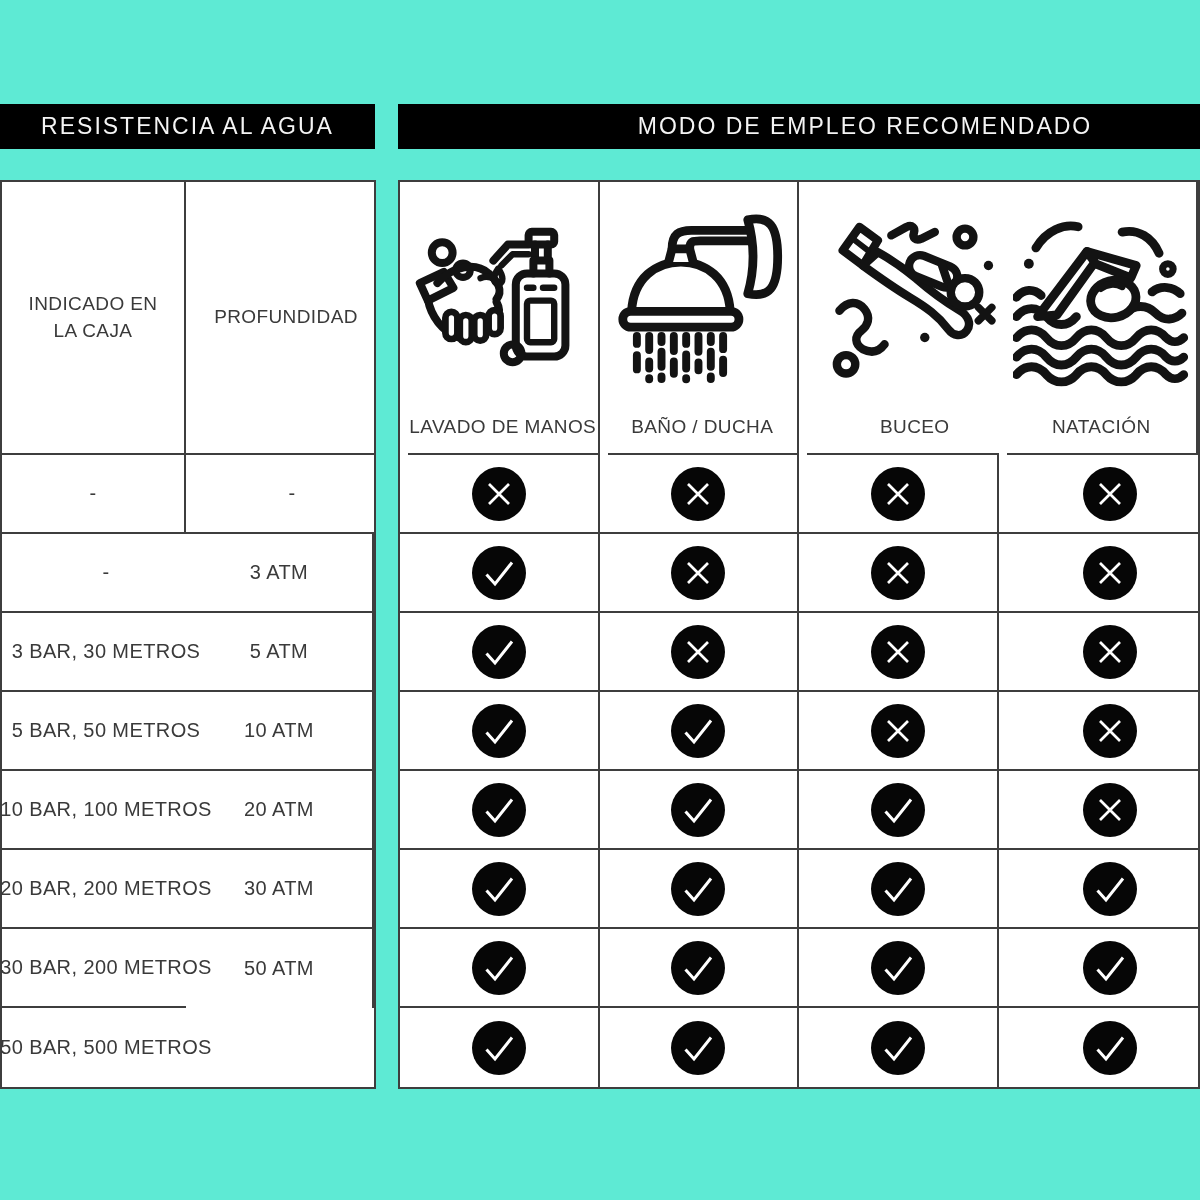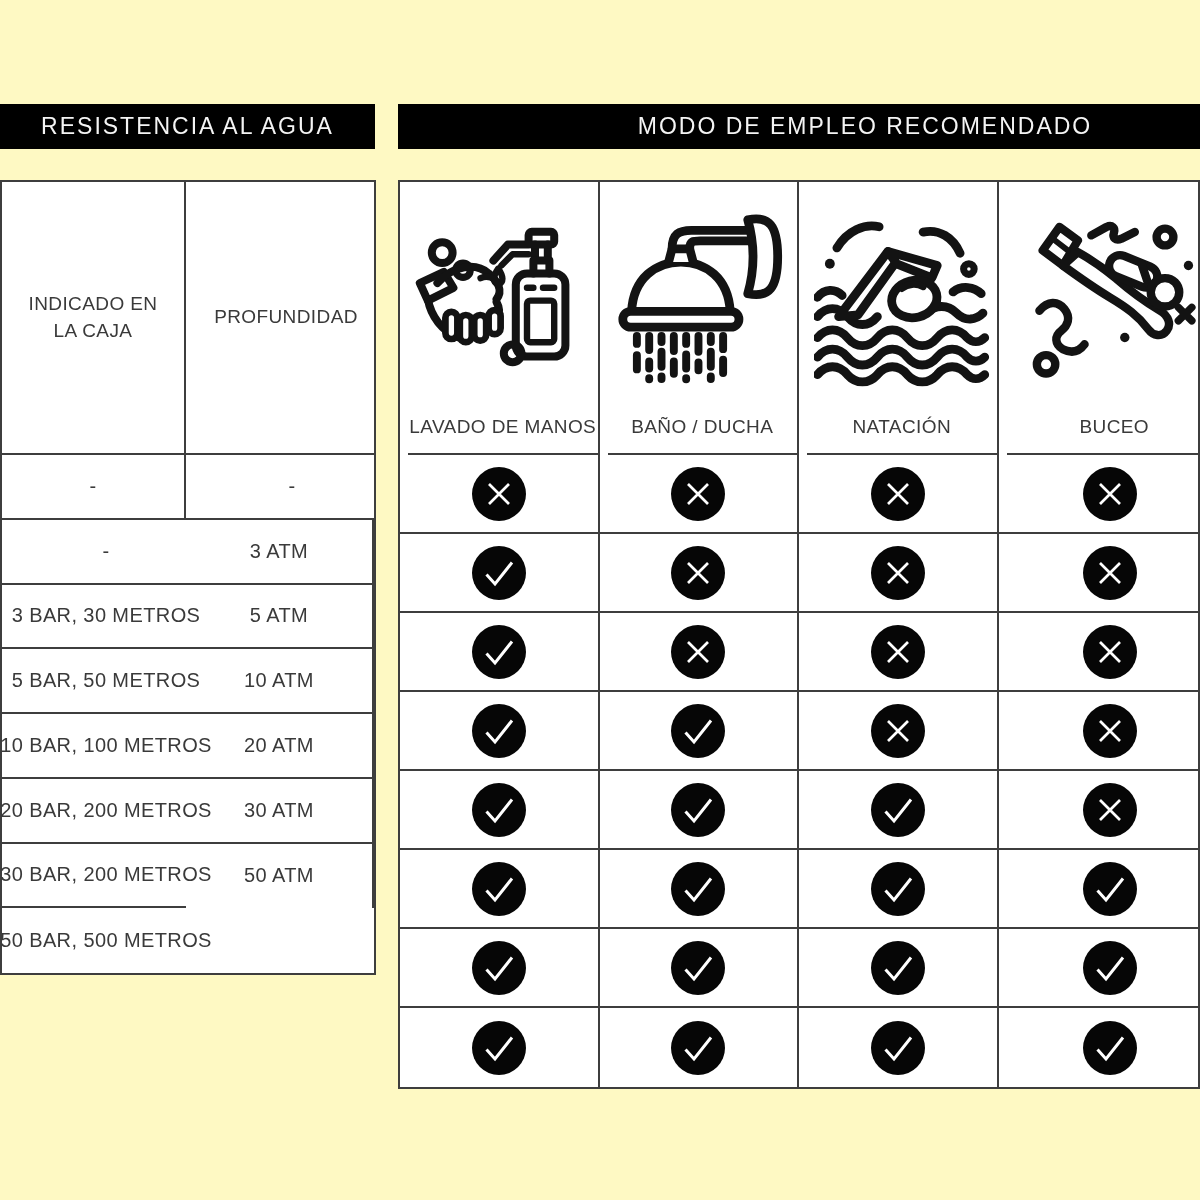--- a/index.html
+++ b/index.html
@@ -1,32 +1,32 @@
 <!DOCTYPE html>
 <html><head>
 <meta charset="utf-8">
 <style>
   html,body{margin:0;padding:0;background:#ffffff;}
   .canvas{
-    position:relative;width:1200px;height:1200px;background:#fef9c3;
+    position:relative;width:1200px;height:1200px;background:#5eead4;
     font-family:"Liberation Sans", sans-serif;overflow:hidden;
   }
   .titlebar{
     position:absolute;top:104px;height:45px;background:#000000;color:#f4f4f4;
     display:flex;align-items:center;justify-content:center;
     font-size:23px;letter-spacing:2px;font-weight:400;white-space:nowrap;
   }
   #bar-left{left:0;width:375px;}
   #bar-right{left:398px;width:934px;}
 
   .grid{
     position:absolute;top:180px;background:#ffffff;display:grid;
     border:2px solid #3e3e3e;box-sizing:border-box;
   }
-  #ltable{left:0;width:376px;height:795px;grid-template-columns:184px 1fr;grid-template-rows:273px repeat(8,1fr);}
+  #ltable{left:0;width:376px;height:909px;grid-template-columns:184px 1fr;grid-template-rows:273px repeat(8,1fr);}
   #rtable{left:398px;width:802px;height:909px;grid-template-columns:repeat(4,1fr);grid-template-rows:273px repeat(8,1fr);}
 
   .cell{
     border-right:2px solid #3e3e3e;border-bottom:2px solid #3e3e3e;
     display:flex;align-items:center;justify-content:center;text-align:center;
     color:#3a3a3a;box-sizing:border-box;min-width:0;min-height:0;
   }
   .cell.lastcol{border-right:none;padding-left:24px;}
   .cell.lastrow{border-bottom:none;}
 
@@ -161,20 +161,43 @@
               <path d="M48 71 v9 M48 86 v4.5"></path>
               <path d="M55 71 v3.5 M55 80 v8.5 M55 94 v1.5"></path>
               <path d="M62 71 v7.5 M62 84.5 v7.5"></path>
             </g>
           </g>
         </svg>
       </div>
       <span class="caption">BAÑO / DUCHA</span>
     </div>
 
+    <div class="cell rhead lastcol">
+      <div class="icon-box">
+        <svg viewBox="0 0 100 100">
+          <g stroke="#131313" stroke-width="5" fill="none" stroke-linecap="round" stroke-linejoin="round">
+            <path d="M36 12 L45 7 C48.5 5.5 50.5 7.5 49.5 10.5 C48.5 13.5 50.5 15.5 54 14 L62 10"></path>
+            <circle cx="80" cy="13" r="5"></circle>
+            <circle cx="94" cy="30" r="2.8" fill="#131313" stroke="none"></circle>
+            <path d="M88 55 l8 8 M96 55 l-8 8" stroke-width="4.5"></path>
+            <circle cx="56" cy="73" r="2.8" fill="#131313" stroke="none"></circle>
+            <circle cx="9" cy="89" r="5.5"></circle>
+            <path d="M5 57 C10 51 16 51 20 56 C24 61 22 66 18 69 C14 72 14 77 19 80 C25 83 29 81 32 77"></path>
+            <path d="M7 21 L17 7 L28 15 L19 30 Z" fill="#ffffff"></path>
+            <path d="M13 14 L22 21" stroke-width="3.5"></path>
+            <path d="M19 30 C30 38 37 43 47 49 C57 55 64 60 70 68 C73 72 78 73 81 69 C84 65 82 60 77 57 C67 51 59 45 51 38 C45 33 37 27 28 22 Z" fill="#ffffff"></path>
+            <rect x="46" y="27" width="30" height="13" rx="6.5" transform="rotate(22 61 33.5)" fill="#ffffff"></rect>
+            <path d="M66 29 L70 41"></path>
+            <circle cx="80" cy="46" r="8.5" fill="#ffffff"></circle>
+          </g>
+        </svg>
+      </div>
+      <span class="caption">BUCEO</span>
+    </div>
+
     <div class="cell rhead">
       <div class="icon-box">
         <svg viewBox="0 0 100 100">
           <g stroke="#131313" stroke-width="5" fill="none" stroke-linecap="round" stroke-linejoin="round">
             <path d="M13 21 C19 11 29 7 37 9"></path>
             <path d="M62 12 C71 10 79 15 83 24"></path>
             <circle cx="9" cy="30" r="2.8" fill="#131313" stroke="none"></circle>
             <circle cx="88" cy="33" r="3" stroke-width="4"></circle>
             <path d="M2 49 C6 44 12 44 16 48"></path>
             <path d="M79 46 C84 42 91 43 95 47"></path>
@@ -186,43 +209,20 @@
             <path d="M14 60 L42 23 L48 27 L25 59 Z" fill="#ffffff"></path>
             <path d="M42 23 L70 31 L67 38 L47 30 Z" fill="#ffffff"></path>
             <ellipse cx="57" cy="50" rx="13" ry="10.5" fill="#ffffff" transform="rotate(-14 57 50)"></ellipse>
             <path d="M50 44 a9 7 0 0 1 12 -1" stroke-width="4"></path>
           </g>
         </svg>
       </div>
       <span class="caption">NATACIÓN</span>
     </div>
 
-    <div class="cell rhead lastcol">
-      <div class="icon-box">
-        <svg viewBox="0 0 100 100">
-          <g stroke="#131313" stroke-width="5" fill="none" stroke-linecap="round" stroke-linejoin="round">
-            <path d="M36 12 L45 7 C48.5 5.5 50.5 7.5 49.5 10.5 C48.5 13.5 50.5 15.5 54 14 L62 10"></path>
-            <circle cx="80" cy="13" r="5"></circle>
-            <circle cx="94" cy="30" r="2.8" fill="#131313" stroke="none"></circle>
-            <path d="M88 55 l8 8 M96 55 l-8 8" stroke-width="4.5"></path>
-            <circle cx="56" cy="73" r="2.8" fill="#131313" stroke="none"></circle>
-            <circle cx="9" cy="89" r="5.5"></circle>
-            <path d="M5 57 C10 51 16 51 20 56 C24 61 22 66 18 69 C14 72 14 77 19 80 C25 83 29 81 32 77"></path>
-            <path d="M7 21 L17 7 L28 15 L19 30 Z" fill="#ffffff"></path>
-            <path d="M13 14 L22 21" stroke-width="3.5"></path>
-            <path d="M19 30 C30 38 37 43 47 49 C57 55 64 60 70 68 C73 72 78 73 81 69 C84 65 82 60 77 57 C67 51 59 45 51 38 C45 33 37 27 28 22 Z" fill="#ffffff"></path>
-            <rect x="46" y="27" width="30" height="13" rx="6.5" transform="rotate(22 61 33.5)" fill="#ffffff"></rect>
-            <path d="M66 29 L70 41"></path>
-            <circle cx="80" cy="46" r="8.5" fill="#ffffff"></circle>
-          </g>
-        </svg>
-      </div>
-      <span class="caption">BUCEO</span>
-    </div>
-
   <div class="cell markcell">
         <div class="mark">
           <svg viewBox="0 0 54 54">
             <path d="M17 17 L37 37 M37 17 L17 37" fill="none" stroke="#ffffff" stroke-width="2.7"></path>
           </svg>
         </div>
       </div>
       <div class="cell markcell">
         <div class="mark">
           <svg viewBox="0 0 54 54">

